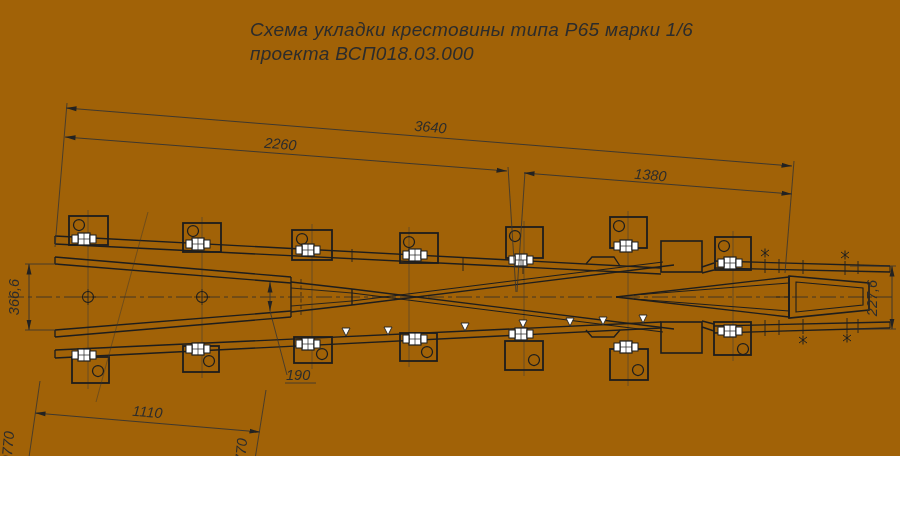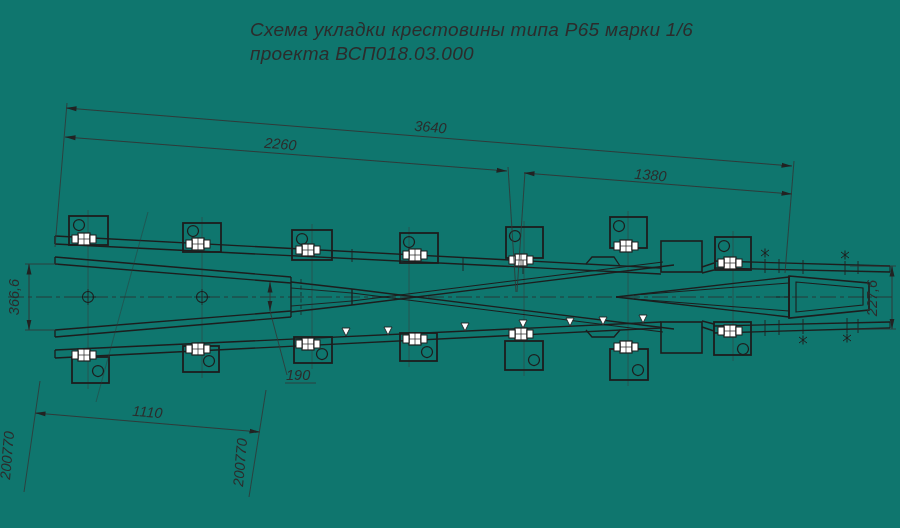--- a/index.html
+++ b/index.html
@@ -1,16 +1,16 @@
 <!DOCTYPE html>
 <html><head>
 <meta charset="utf-8">
 <style>
   html,body{margin:0;padding:0;background:#fff;}
-  #stage{position:relative;width:900px;height:528px;background:#0f766e;overflow:hidden;
+  #stage{position:relative;width:900px;height:456px;background:#a16207;overflow:hidden;
          font-family:"Liberation Sans","DejaVu Sans",sans-serif;}
   svg{display:block}
   text{font-family:"Liberation Sans","DejaVu Sans",sans-serif;font-style:italic;fill:#2c2c2c;}
   .title-t{font-size:19px;letter-spacing:.3px;}
   .dim-t{font-size:14.5px;}
 </style>
 </head>
 <body>
 
 <div id="stage">

